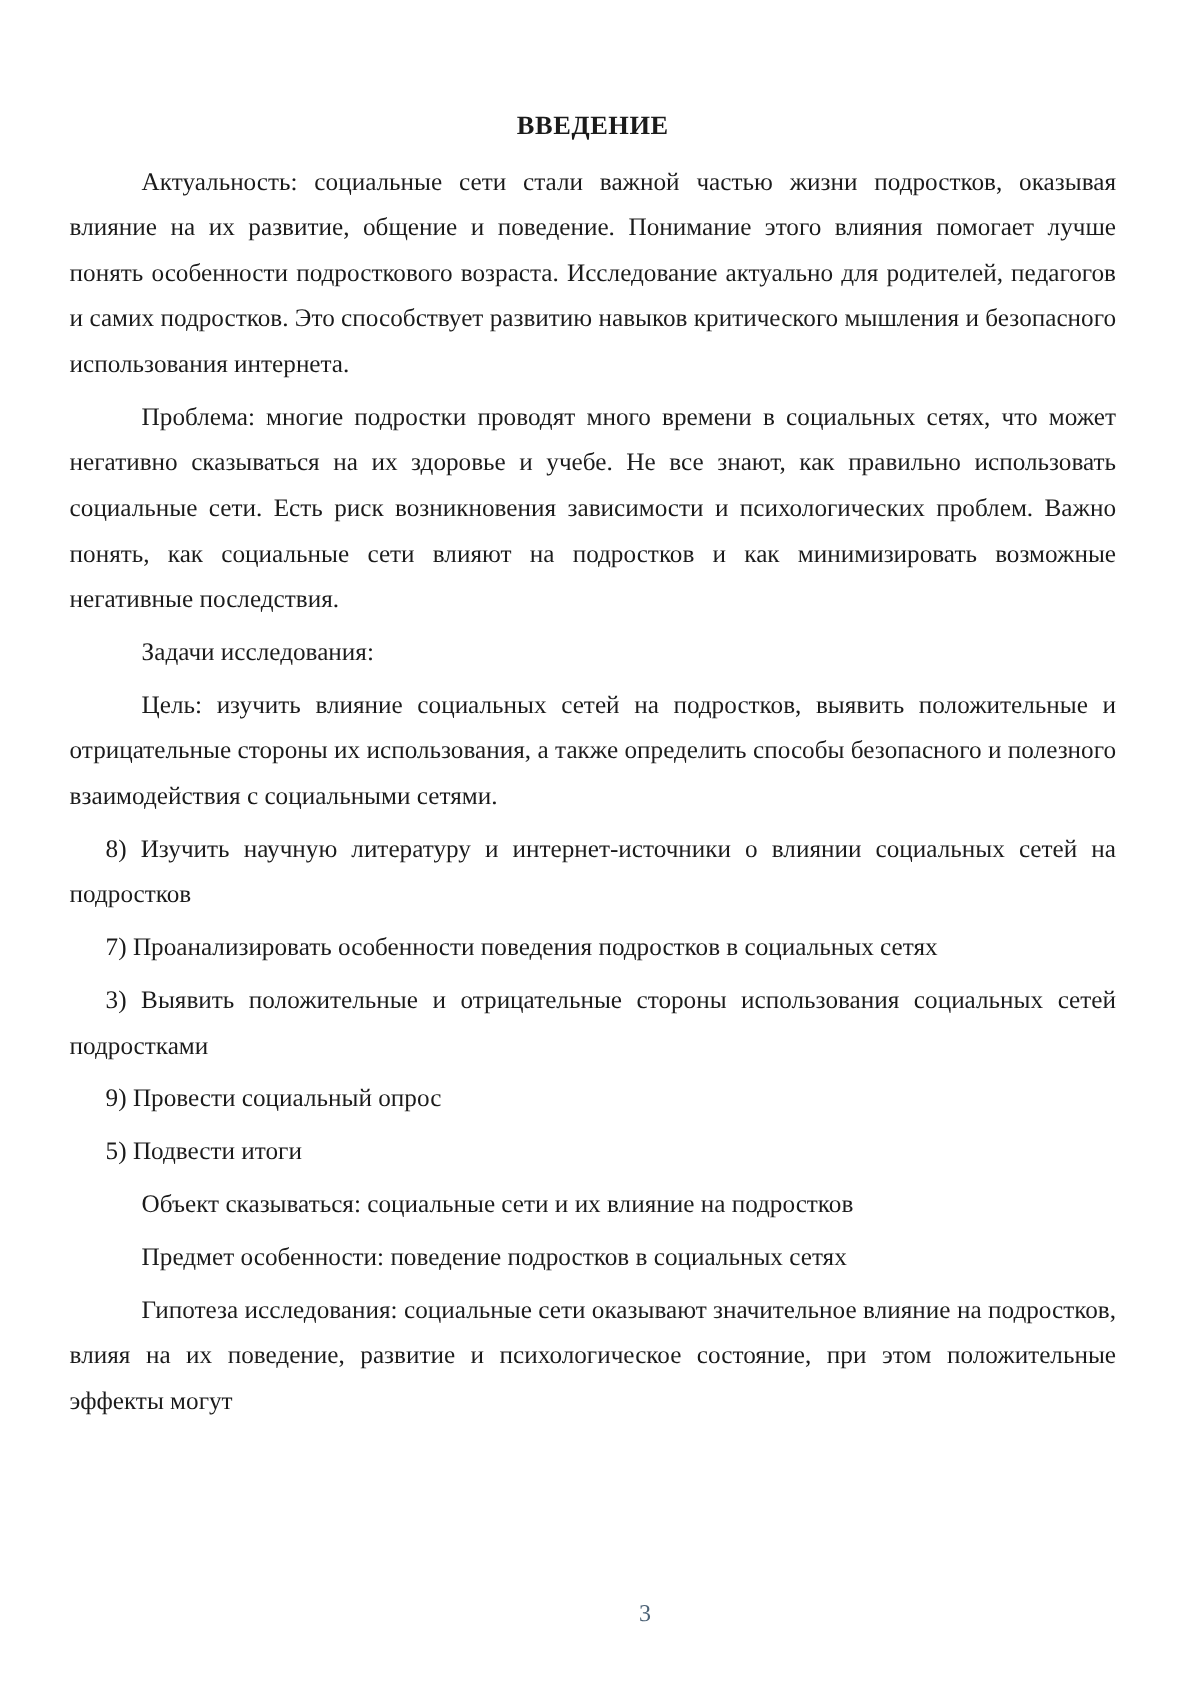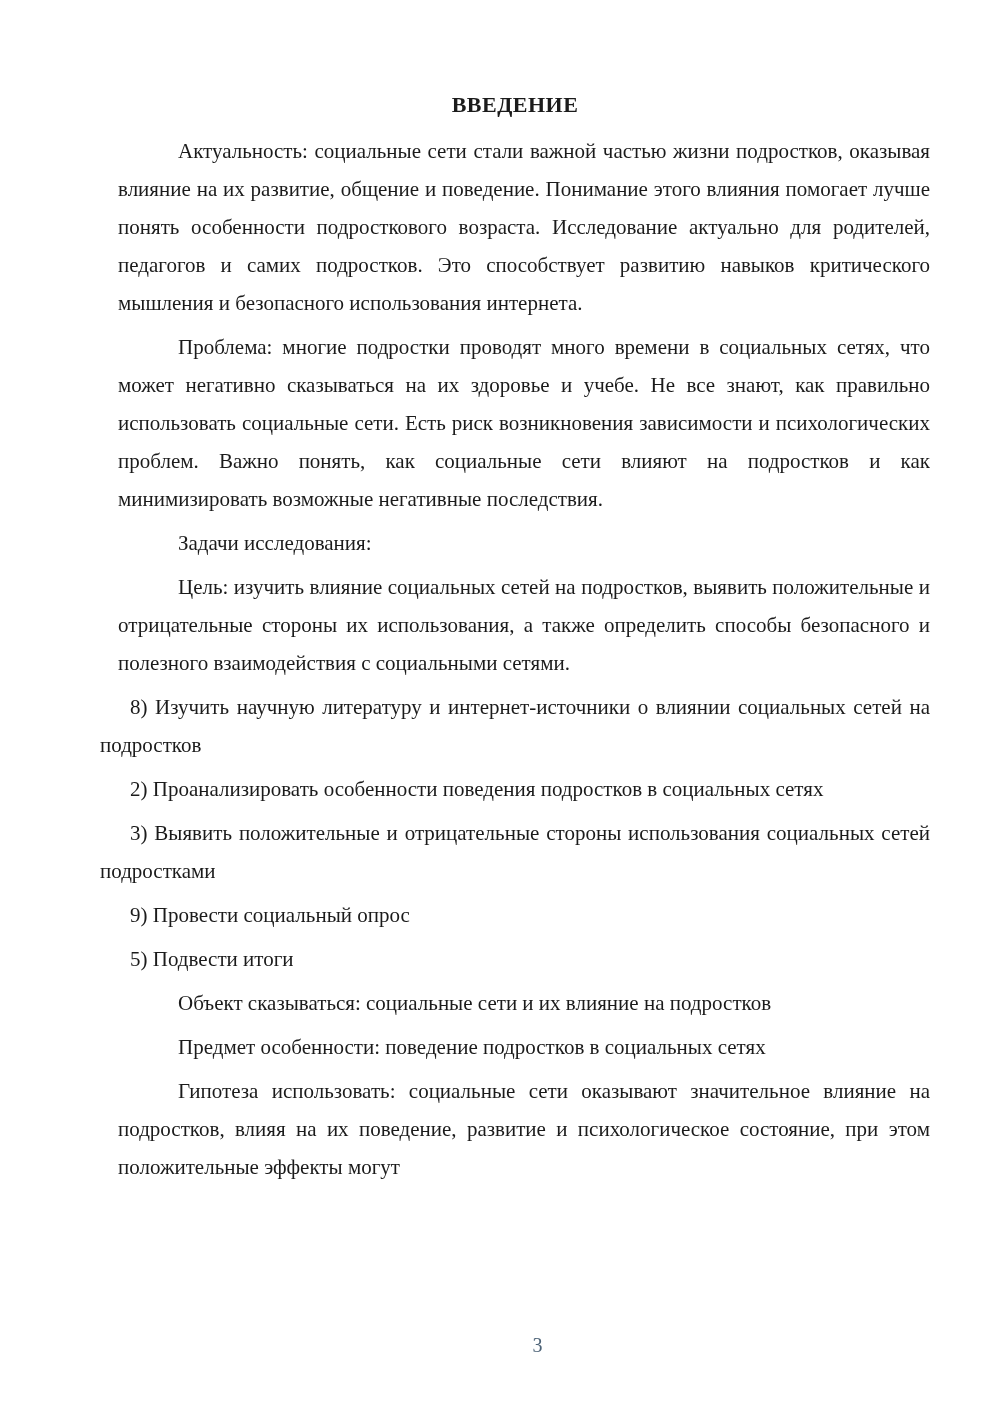--- a/index.html
+++ b/index.html
@@ -7,36 +7,36 @@
     padding: 0;
     background: #ffffff;
   }
   .page {
     position: relative;
     width: 1000px;
     height: 1414px;
     margin: 0 auto;
     background: #ffffff;
     box-sizing: border-box;
-    padding: 86px 70px 0 100px;
+    padding: 86px 70px 0 58px;
     font-family: "Liberation Serif", "DejaVu Serif", serif;
     font-size: 21px;
     line-height: 38px;
     color: #1b1b1b;
     overflow: hidden;
   }
   .doc-title {
     text-align: center;
     font-weight: bold;
     font-size: 22px;
     letter-spacing: 0.5px;
     margin: 0 0 8px 0;
   }
   p.body-par {
-    margin: 0 0 6px 18px;
+    margin: 0 0 6px 0;
     text-align: justify;
     text-indent: 60px;
   }
   p.list-par {
     margin: 0 0 6px 0;
     text-align: justify;
     text-indent: 30px;
   }
   .page-number {
     position: absolute;
@@ -58,27 +58,27 @@
   <p class="body-par">Актуальность: социальные сети стали важной частью жизни подростков, оказывая влияние на их развитие, общение и поведение. Понимание этого влияния помогает лучше понять особенности подросткового возраста. Исследование актуально для родителей, педагогов и самих подростков. Это способствует развитию навыков критического мышления и безопасного использования интернета.</p>
 
   <p class="body-par">Проблема: многие подростки проводят много времени в социальных сетях, что может негативно сказываться на их здоровье и учебе. Не все знают, как правильно использовать социальные сети. Есть риск возникновения зависимости и психологических проблем. Важно понять, как социальные сети влияют на подростков и как минимизировать возможные негативные последствия.</p>
 
   <p class="body-par">Задачи исследования:</p>
 
   <p class="body-par">Цель: изучить влияние социальных сетей на подростков, выявить положительные и отрицательные стороны их использования, а также определить способы безопасного и полезного взаимодействия с социальными сетями.</p>
 
   <div>
     <p class="list-par">8)  Изучить научную литературу и интернет-источники о влиянии социальных сетей на подростков</p>
-    <p class="list-par">2)  Проанализировать особенности поведения подростков в социальных сетях</p>
+    <p class="list-par">7)  Проанализировать особенности поведения подростков в социальных сетях</p>
     <p class="list-par">3) Выявить положительные и отрицательные стороны использования социальных сетей подростками</p>
     <p class="list-par">9) Провести социальный опрос</p>
     <p class="list-par">5) Подвести итоги</p>
   </div>
 
   <p class="body-par">Объект сказываться: социальные сети и их влияние на подростков</p>
 
   <p class="body-par">Предмет особенности: поведение подростков в социальных сетях</p>
 
-  <p class="body-par">Гипотеза использовать: социальные сети оказывают значительное влияние на подростков, влияя на их поведение, развитие и психологическое состояние, при этом положительные эффекты могут</p>
+  <p class="body-par">Гипотеза исследования: социальные сети оказывают значительное влияние на подростков, влияя на их поведение, развитие и психологическое состояние, при этом положительные эффекты могут</p>
 
   <div class="page-number">3</div>
 
 </div>
 
 </body></html>

